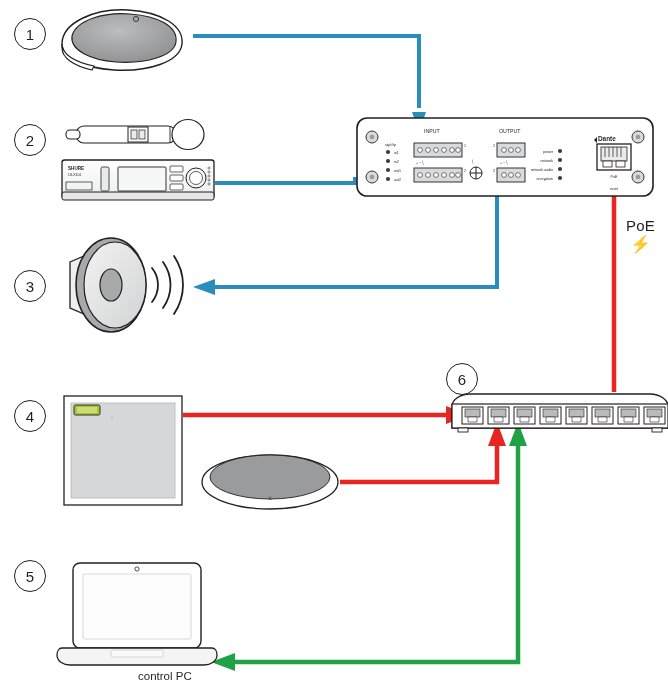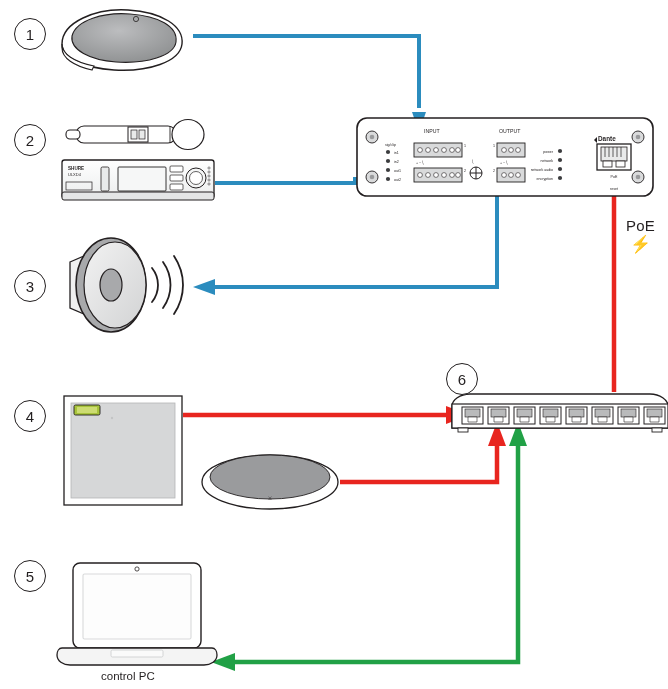--- a/index.html
+++ b/index.html
@@ -3,21 +3,21 @@
 <meta charset="utf-8">
 <style>
   html,body{margin:0;padding:0;background:#ffffff;}
   body{width:668px;height:689px;position:relative;overflow:hidden;
        font-family:"Liberation Sans",sans-serif;color:#231f20;}
   #stage{position:absolute;left:0;top:0;width:668px;height:689px;}
   svg#diagram{position:absolute;left:0;top:0;width:668px;height:689px;}
   .num-circle{position:absolute;width:30px;height:30px;border:1.6px solid #231f20;
        border-radius:50%;display:flex;align-items:center;justify-content:center;
        font-size:15px;line-height:1;background:#fff;}
-  .caption{position:absolute;font-size:11.5px;color:#231f20;white-space:nowrap;}
+  .caption{position:absolute;font-size:11.5px;color:#231f20;white-space:nowrap;margin-left:37px;}
   .poe-label{position:absolute;font-size:15px;color:#231f20;letter-spacing:.2px;}
   .poe-bolt{position:absolute;font-size:17px;color:#231f20;line-height:1;}
   .tiny{font-size:3.6px;fill:#231f20;font-family:"Liberation Sans",sans-serif;}
   .tiny2{font-size:5.2px;fill:#231f20;font-family:"Liberation Sans",sans-serif;}
   .dantetxt{font-size:6.4px;fill:#231f20;font-weight:bold;font-family:"Liberation Sans",sans-serif;}
 </style>
 </head>
 <body>
 
 <div id="stage">

